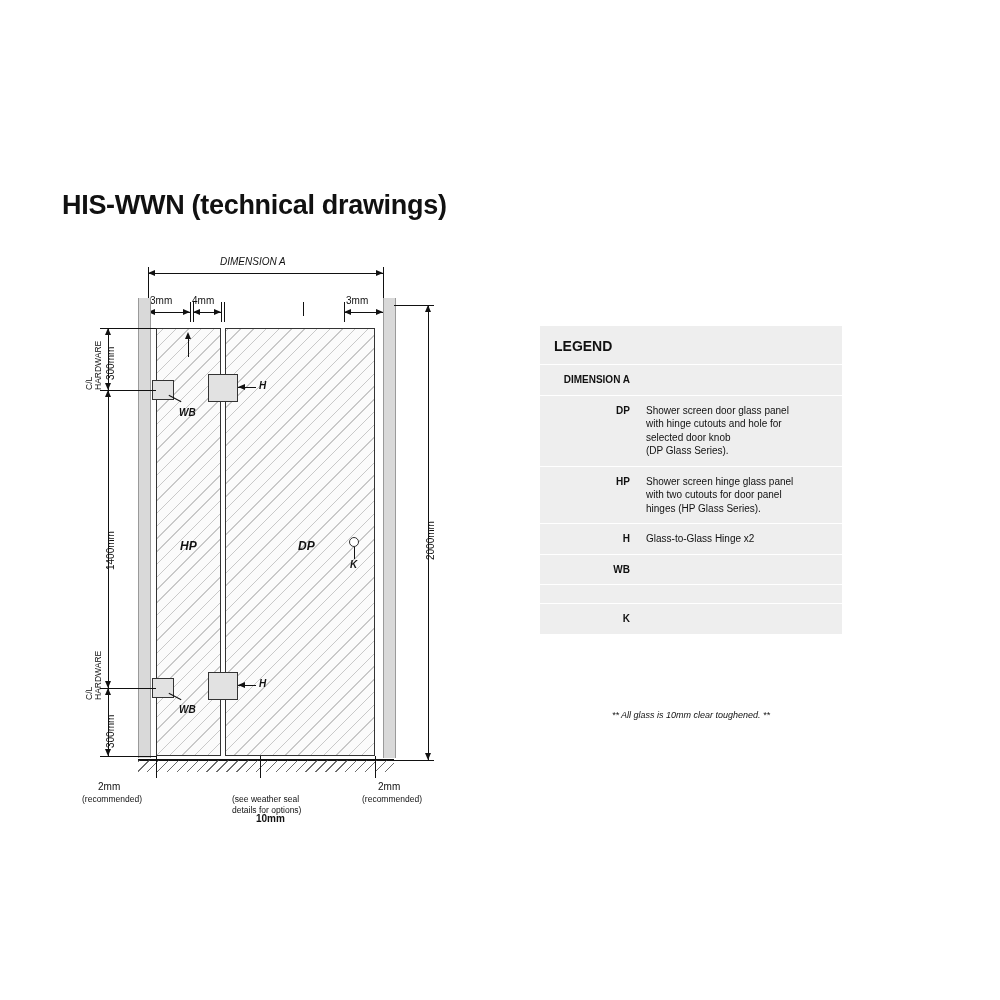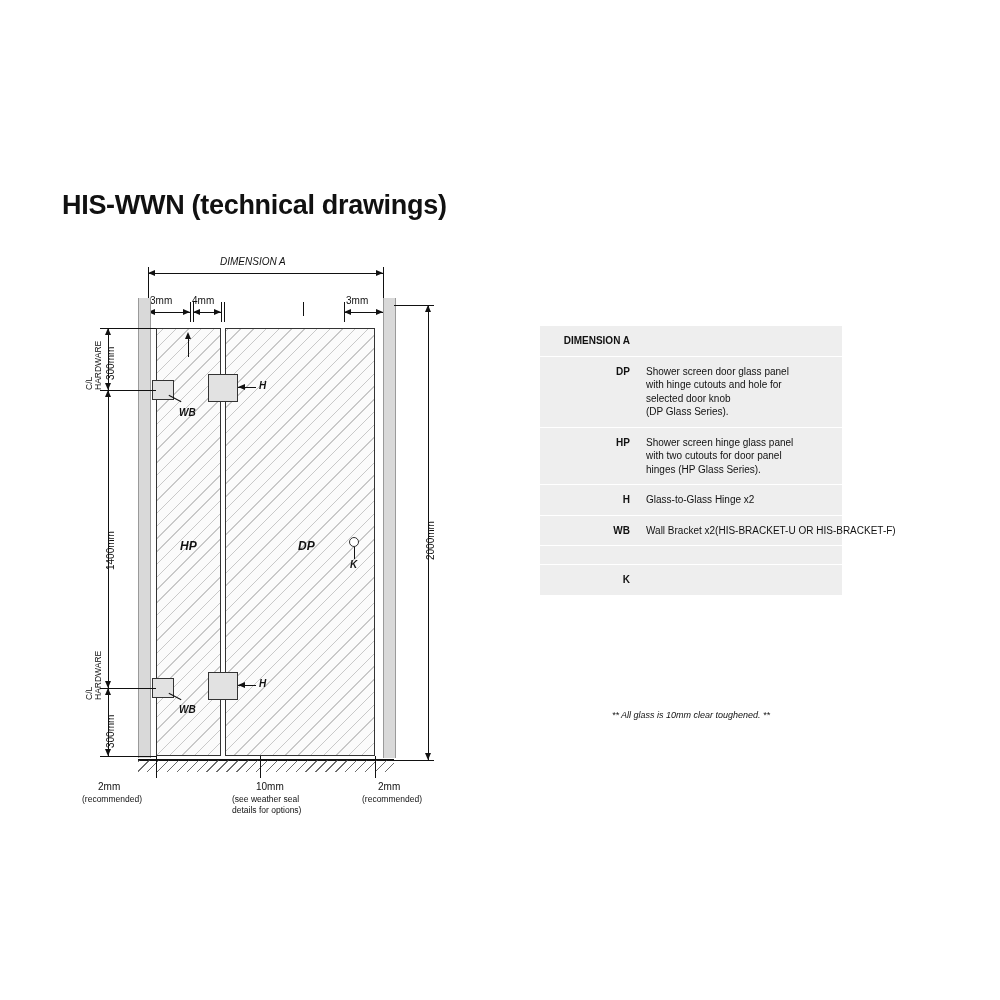--- a/index.html
+++ b/index.html
@@ -289,30 +289,31 @@
   <div class="lbl rot" style="left:365px; top:320px;">2000mm</div>
 
   <div class="hline" style="left:78px; top:519px; width:256px; height:1.5px; background:#111;"></div>
   <div class="hatch-floor" style="left:78px; top:520px; width:256px; height:12px;"></div>
 
   <div class="vline" style="left:96px; top:516px; height:22px;"></div>
   <div class="lbl" style="left:38px; top:541px;">2mm</div>
   <div class="lbl small" style="left:22px; top:554px;">(recommended)</div>
 
   <div class="vline" style="left:200px; top:516px; height:22px;"></div>
-  <div class="lbl" style="left:196px; top:541px;">10mm</div>
+  <div class="lbl" style="left:196px; top:573px;font-weight:bold;">10mm</div>
   <div class="lbl small" style="left:172px; top:554px; line-height:1.25; white-space:pre;">(see weather seal
 details for options)</div>
 
   <div class="vline" style="left:315px; top:516px; height:22px;"></div>
   <div class="lbl" style="left:318px; top:541px;">2mm</div>
   <div class="lbl small" style="left:302px; top:554px;">(recommended)</div>
 </div>
 
 <div class="legend">
+  <div class="legend-title">LEGEND</div>
 
   <div class="legend-row">
     <div class="legend-key">DIMENSION A</div>
   </div>
 
   <div class="legend-row">
     <div class="legend-key">DP</div>
     <div class="legend-desc">Shower screen door glass panel
 with hinge cutouts and hole for
 selected door knob
@@ -326,21 +327,20 @@
 hinges (HP Glass Series).</div>
   </div>
 
   <div class="legend-row">
     <div class="legend-key">H</div>
     <div class="legend-desc">Glass-to-Glass Hinge x2</div>
   </div>
 
   <div class="legend-row">
     <div class="legend-key">WB</div>
-    <div class="legend-desc wide">Wall Bracket x2(HIS-BRACKET-U OR HIS-BRACKET-F)</div>
   </div>
 
   <div class="legend-spacer"></div>
 
   <div class="legend-row">
     <div class="legend-key">K</div>
   </div>
 </div>
 
 <div class="legend-note">** All glass is 10mm clear toughened. **</div>

